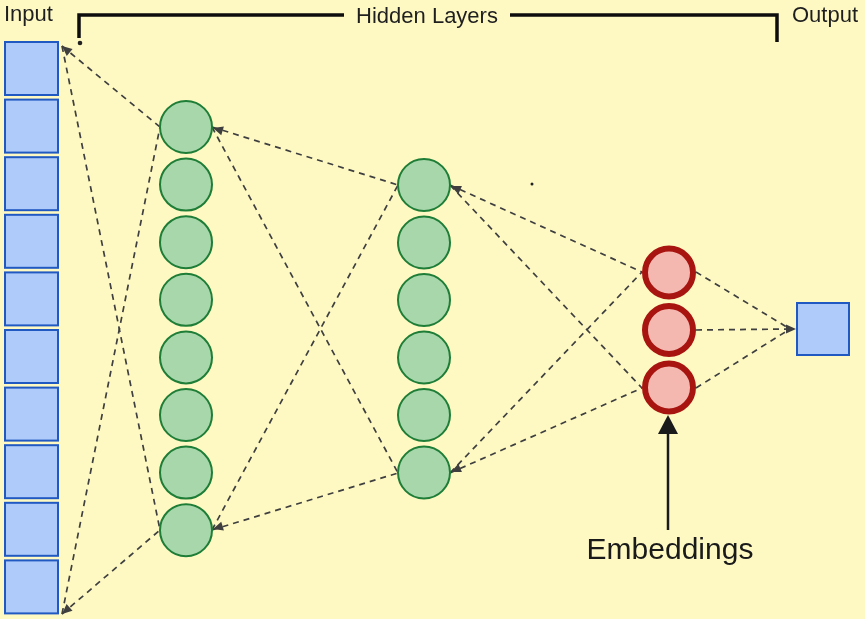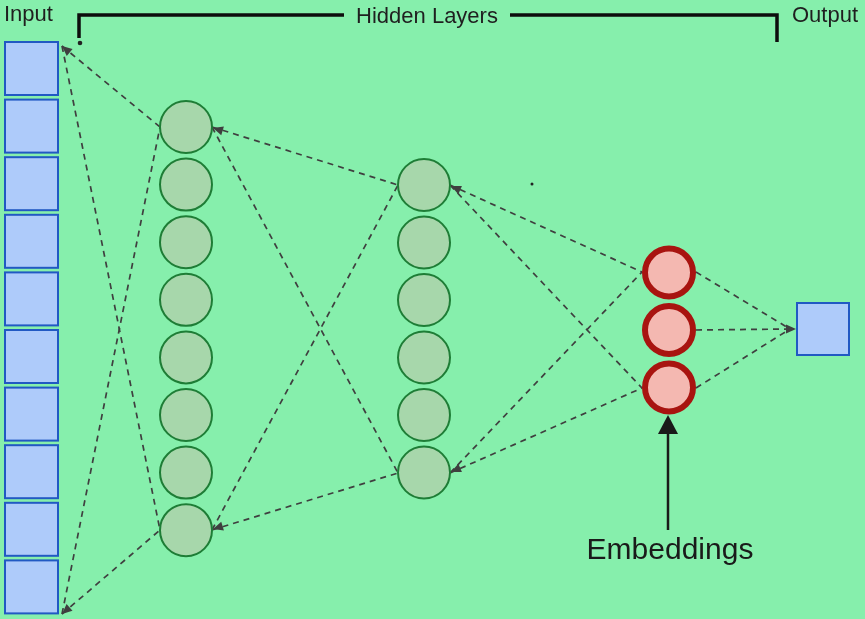--- a/index.html
+++ b/index.html
@@ -1,16 +1,16 @@
 <!DOCTYPE html>
 <html><head>
 <meta charset="utf-8">
 <style>
   html, body { margin: 0; padding: 0; background: #ffffff; }
-  .stage { position: relative; width: 865px; height: 619px; background: #86efac; overflow: hidden; }
+  .stage { position: relative; width: 865px; height: 619px; background: #fef9c3; overflow: hidden; }
   svg { display: block; }
   .lbl {
     font-family: "Liberation Sans", sans-serif;
     font-size: 22px;
     fill: #1f1f1f;
   }
   .lbl-big {
     font-family: "Liberation Sans", sans-serif;
     font-size: 30px;
     fill: #1a1a1a;

